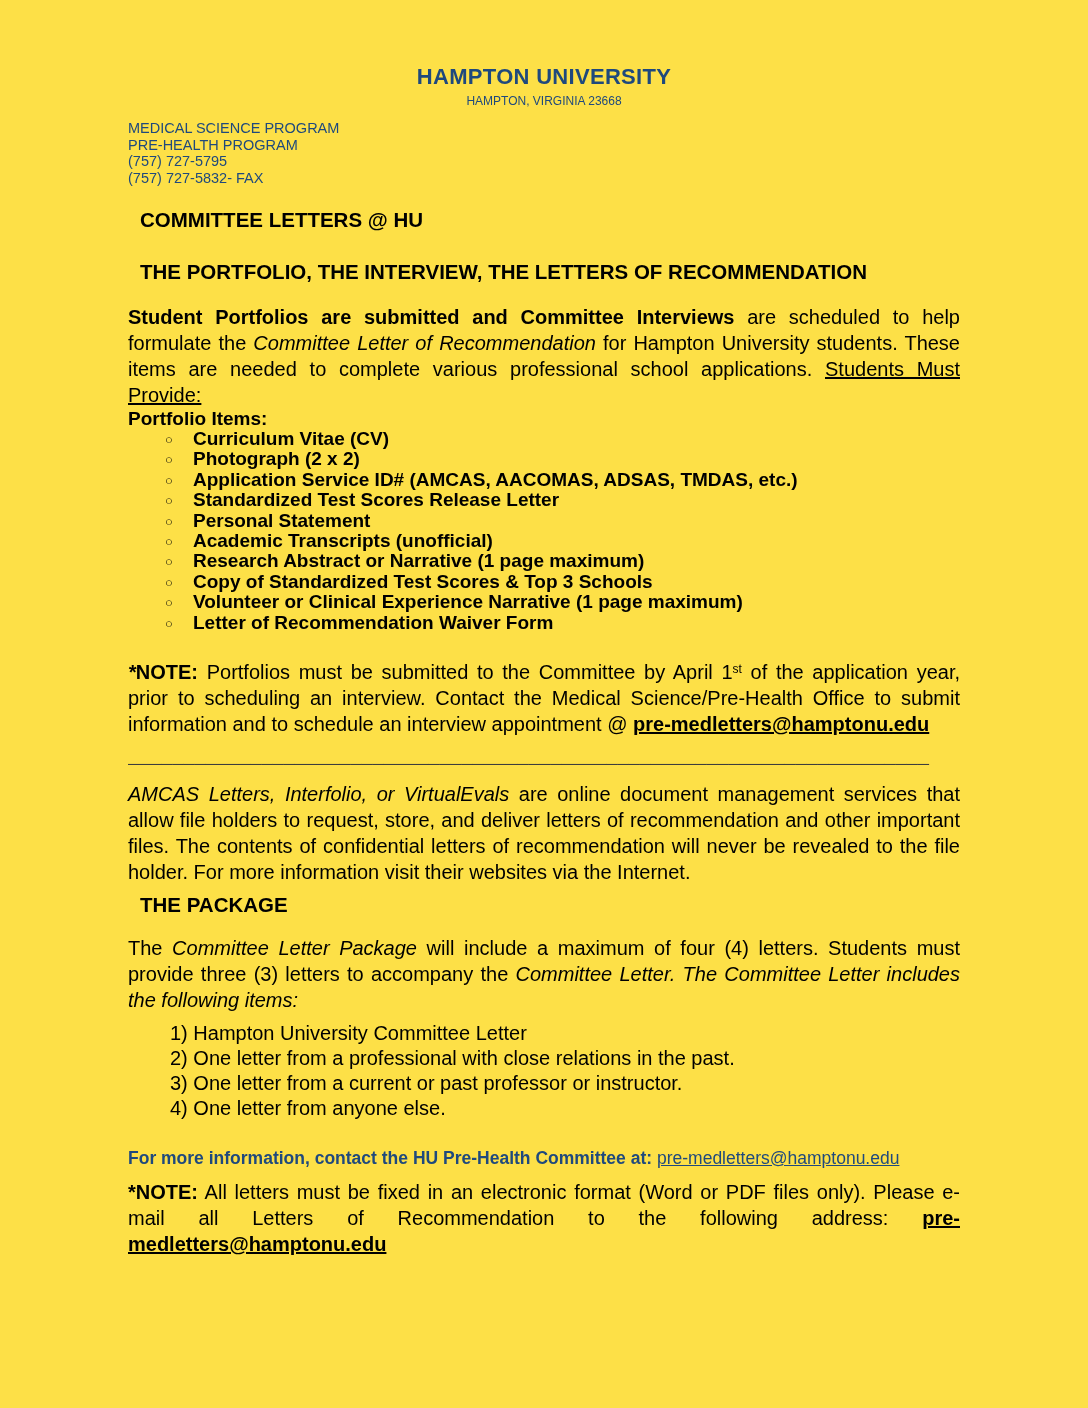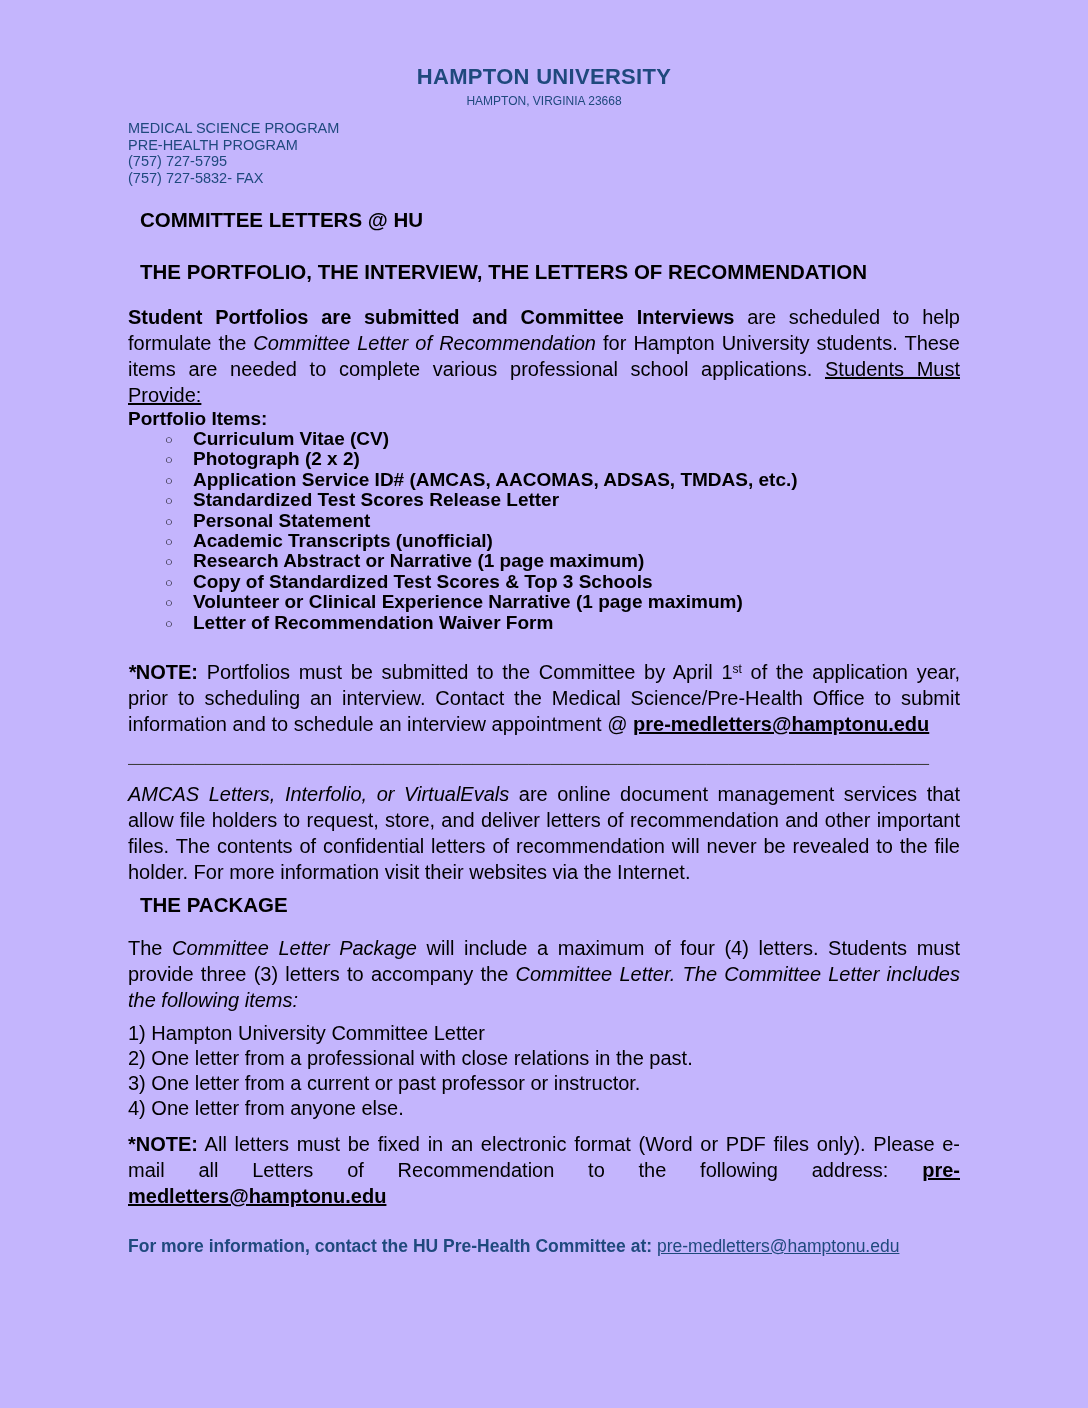--- a/index.html
+++ b/index.html
@@ -1,21 +1,21 @@
 <!DOCTYPE html>
 <html style="--header-blue: #1F497D;"><head>
 <meta charset="utf-8">
 <style>
   html,body { margin:0; padding:0; background:#ffffff; }
   .page {
     position:relative;
     width:1088px; height:1408px;
     box-sizing:border-box;
     padding:64px 128px 0 128px;
-    background:#c4b5fd;
+    background:#fde047;
     font-family:"Liberation Sans", sans-serif;
     color:#000000;
     overflow:hidden;
   }
   
   .doc-header { text-align:center; color:var(--header-blue, #1F497D); }
   .uni-name { font-size:22px; font-weight:bold; line-height:26px; letter-spacing:0.3px; }
   .uni-loc  { font-size:12px; line-height:22px;text-align:center; }
   .address  { margin-top:8px; color:var(--header-blue, #1F497D); font-size:14.5px; line-height:16.5px; }
   
@@ -38,21 +38,21 @@
   .circle-bullet {
     position:absolute; left:37px; top:1px;
     font-size:13px; font-weight:normal; line-height:20.4px;
   }
   
   .note1 { margin-top:26px; }
   .email-dark { font-weight:bold; text-decoration:underline; color:#000; cursor:pointer; }
   .divider { margin-top:6px; font-size:20px; line-height:22px; color:#3d3d3d; white-space:nowrap; overflow:hidden; }
   .amcas { margin-top:16px; }
   .package-para { margin-top:18px; }
-  .letters-list { margin-top:8px; font-size:20px; line-height:25px; }
+  .letters-list { margin-top:8px; font-size:20px; line-height:25px;margin-left:42px; }
   .note2 { margin-top:10px; }
   
   .footer { margin-top:26px; font-size:17.5px; line-height:22px; font-weight:bold; color:var(--header-blue, #1F497D); }
   .footer .email-blue { font-weight:normal; text-decoration:underline; cursor:pointer; }
 </style>
 </head>
 <body>
 
 <div class="page">
 
@@ -98,17 +98,17 @@
 
   <p class="body just package-para"><span>The </span><span class="i">Committee Letter Package</span><span> will include a maximum of four (4) letters. Students must provide three (3) letters to accompany the </span><span class="i">Committee Letter. The Committee Letter includes the following items:</span></p>
 
   <div class="letters-list">
     <div>1) Hampton University Committee Letter</div>
     <div>2) One letter from a professional with close relations in the past.</div>
     <div>3) One letter from a current or past professor or instructor.</div>
     <div>4) One letter from anyone else.</div>
   </div>
 
+  <p class="body footer"><span>For more information, contact the HU Pre-Health Committee at: </span><span class="email-blue">pre-medletters@hamptonu.edu</span></p>
+
   <p class="body just note2"><span class="b">*NOTE:</span><span> All letters must be fixed in an electronic format (Word or PDF files only). Please e-mail all Letters of Recommendation to the following address: </span><span class="email-dark">pre-medletters@hamptonu.edu</span></p>
-
-  <p class="body footer"><span>For more information, contact the HU Pre-Health Committee at: </span><span class="email-blue">pre-medletters@hamptonu.edu</span></p>
 
 </div>
 
 </body></html>

